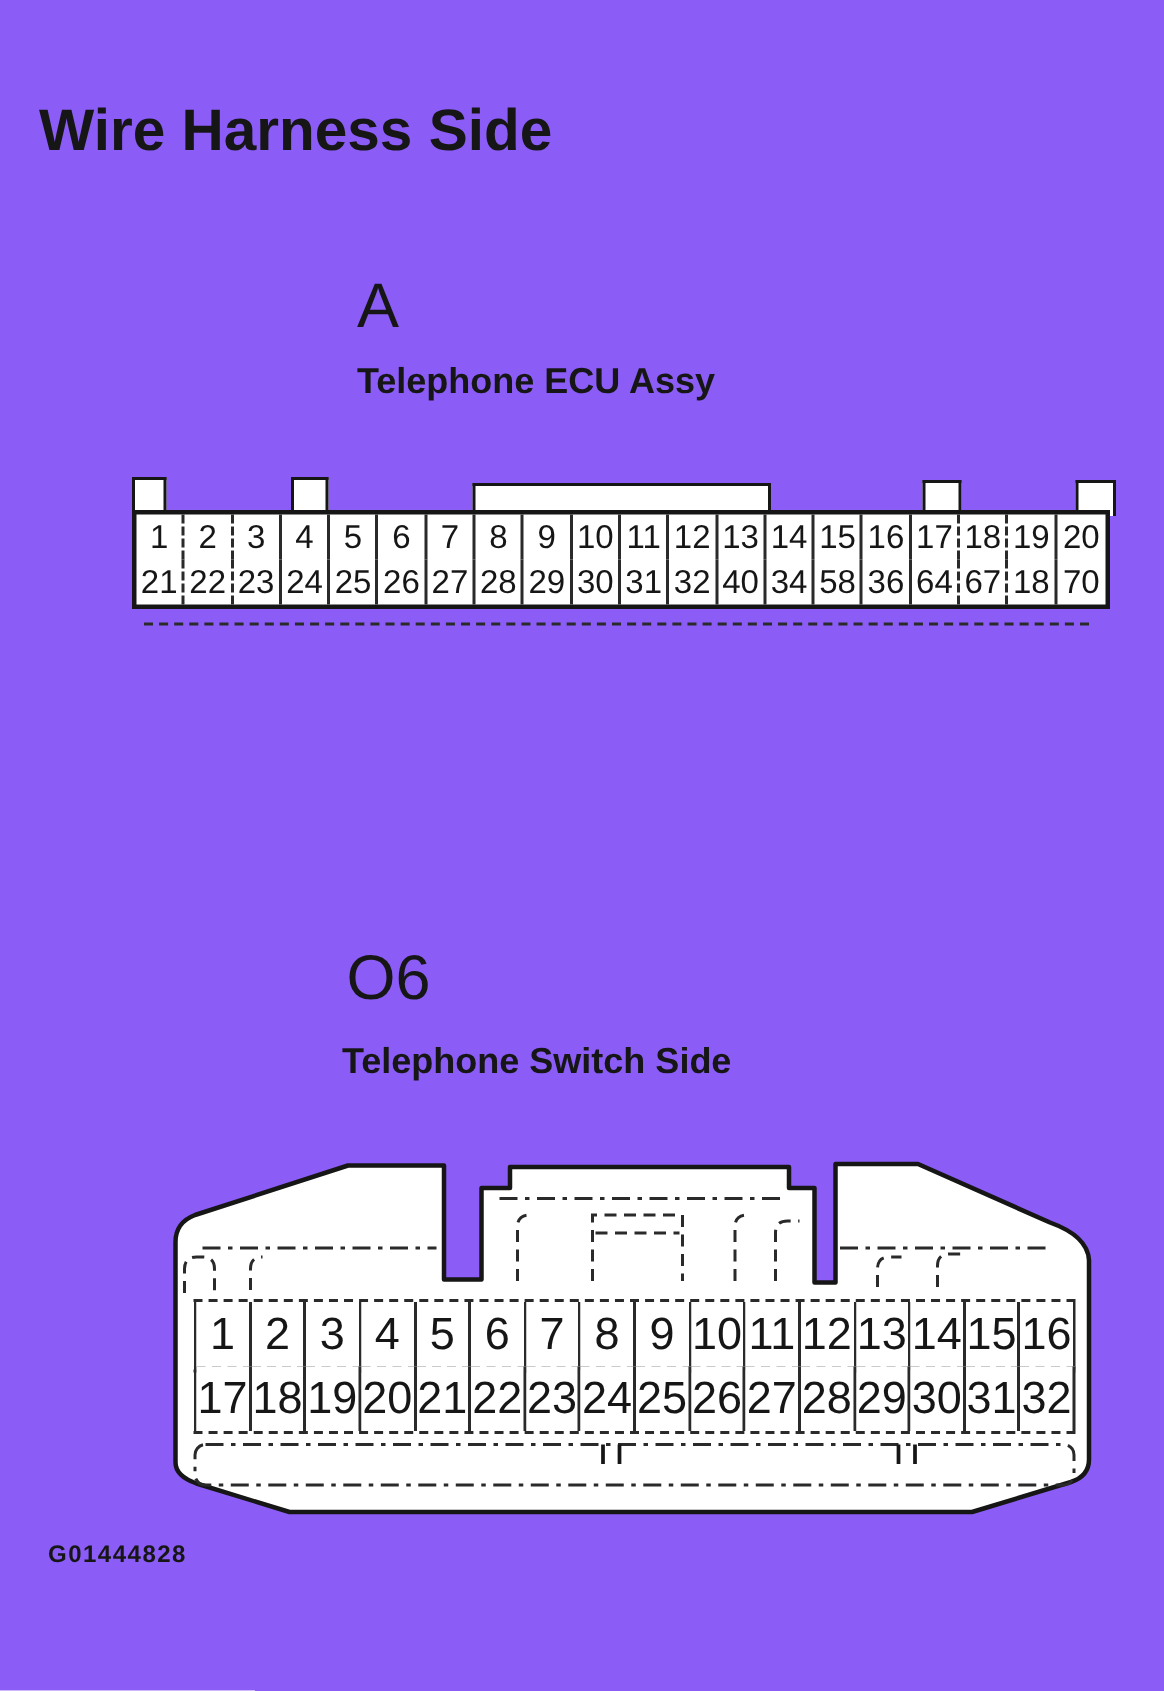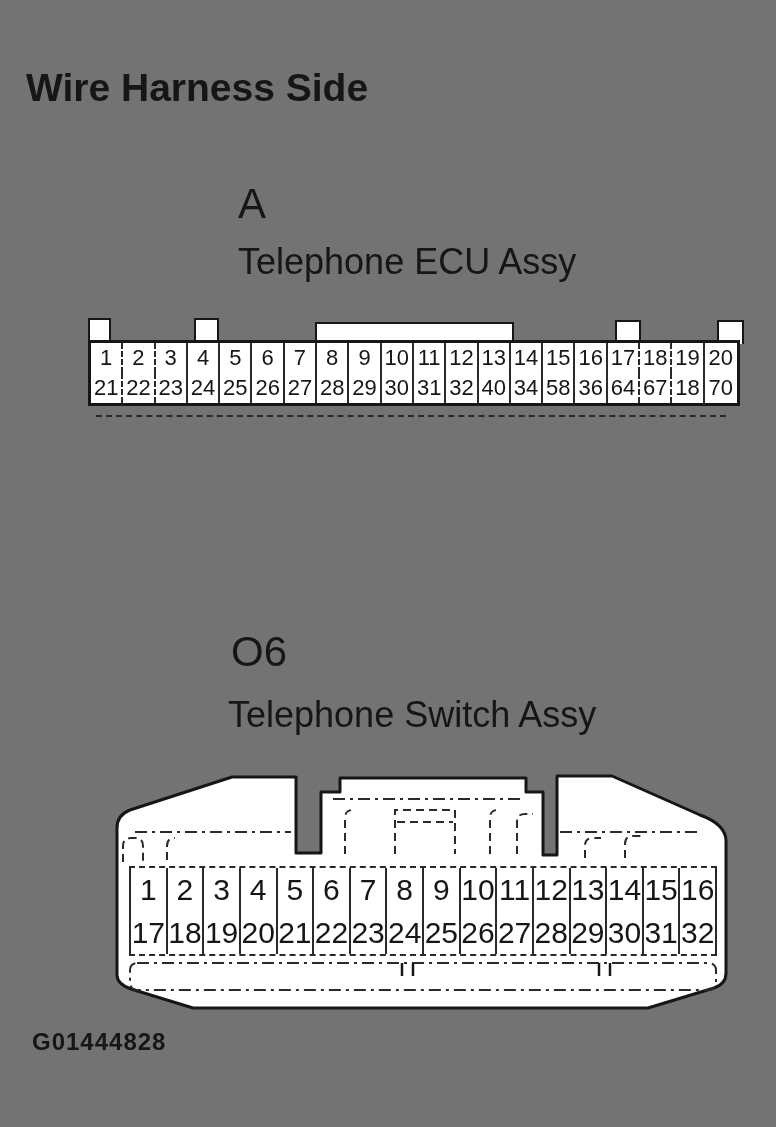--- a/index.html
+++ b/index.html
@@ -1,25 +1,25 @@
 <!DOCTYPE html>
 <html><head>
 <meta charset="utf-8">
 <style>
   html,body{margin:0;padding:0;background:#ffffff;}
   .page{
-    position:relative; width:776px; height:1127px; background:#737373;
+    position:relative; width:776px; height:1127px; background:#8b5cf6;
     font-family:"Liberation Sans", sans-serif; color:#161616; overflow:hidden;
   }
   .page-title{
     position:absolute; left:26px; top:66px; font-size:39px; font-weight:bold;
     letter-spacing:0px; white-space:nowrap;
   }
   .conn-code{ position:absolute; font-size:42px; font-weight:400; }
-  .conn-name{ position:absolute; font-size:36px; font-weight:400; white-space:nowrap;text-align:right; }
+  .conn-name{ position:absolute; font-size:24px; font-weight:700; white-space:nowrap;text-align:right; }
   .code-a{ left:238px; top:180px; }
   .name-a{ left:238px; top:241px; }
   .code-o6{ left:231px; top:628px; }
   .name-o6{ left:228px; top:694px; }
 
   
   .connA{ position:absolute; left:88px; top:318px; width:652px; height:105px; }
   .connA .tab{
     position:absolute; background:#fff; border:2.5px solid #161616; border-bottom:none;
   }
@@ -55,21 +55,21 @@
     border-left:2.5px solid #2a2a2a; border-top:2px dashed #2a2a2a; border-bottom:2px dashed #2a2a2a;
     background:transparent;
   }
   .gridO6 .cell{
     height:43px; display:flex; align-items:center; justify-content:center;
     font-size:30px; border-right:2.5px solid #2a2a2a; line-height:1; background:#fff;
   }
   .gridO6 .row-top .cell{ border-bottom:2px dashed #2a2a2a; }
 
   .figure-code{
-    position:absolute; left:32px; top:1028px; font-size:24px; font-weight:bold;
+    position:absolute; left:32px; top:1028px; font-size:16px; font-weight:bold;
     letter-spacing:1px;
   }
 </style>
 </head>
 <body>
 
 <div class="page">
 
   <div class="page-title">Wire Harness Side</div>
 
@@ -125,21 +125,21 @@
           <div class="cell">64</div>
           <div class="cell">67</div>
           <div class="cell">18</div>
           <div class="cell">70</div>
         </div>
     </div>
     <div class="under-dash"></div>
   </div>
 
   <div class="conn-code code-o6">O6</div>
-  <div class="conn-name name-o6">Telephone Switch Assy</div>
+  <div class="conn-name name-o6">Telephone Switch Side</div>
 
   <svg class="connO6-svg" width="632" height="254" viewBox="0 0 632 254">
 
     <path d="M12,213 L12,66 Q12,53 25,48 L127,15 L191,15 L191,91 L216,91 L216,30 L235,30 L235,16
              L421,16 L421,30 L438,30 L438,93 L452,93 L452,14 L507,14 L595,53 Q620,62 621,78
              L621,211 Q621,222 609,226 L543,246 L88,246 L26,227 Q12,222 12,213 Z" fill="#ffffff" stroke="#161616" stroke-width="3" stroke-linejoin="round"></path>
 
     <g stroke="#2a2a2a" stroke-width="2" fill="none" stroke-dasharray="12 5 3 5">
       <line x1="30" y1="70" x2="186" y2="70"></line>
       <line x1="228" y1="37" x2="418" y2="37"></line>

